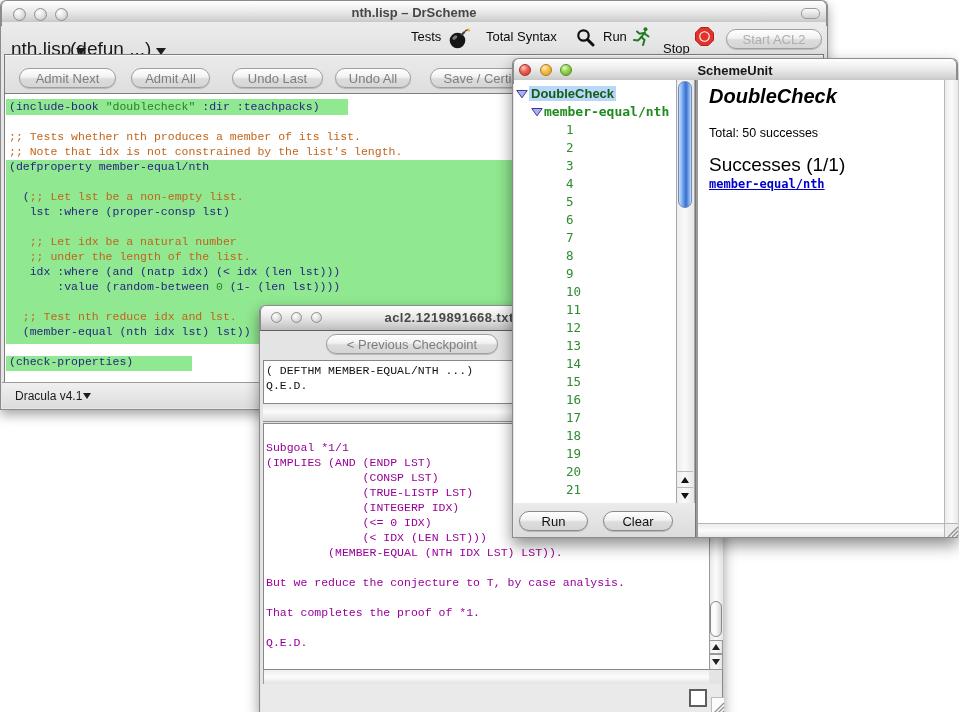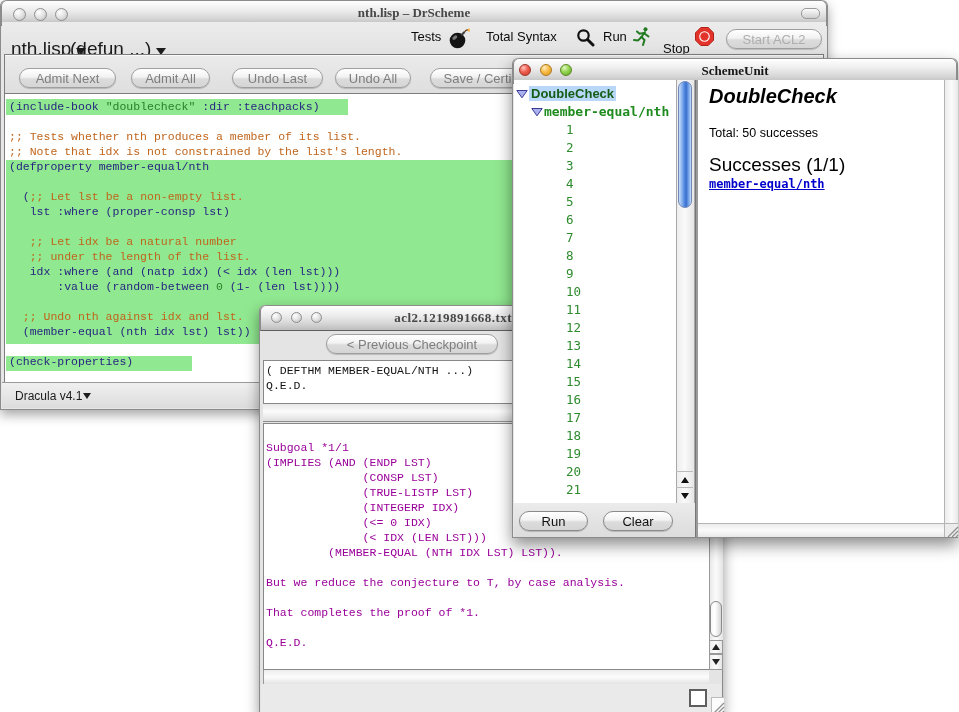--- a/index.html
+++ b/index.html
@@ -5,21 +5,20 @@
   * { margin:0; padding:0; box-sizing:border-box; }
   html,body { width:959px; height:712px; background:#ffffff; overflow:hidden;
               font-family:"Liberation Sans", sans-serif; }
   .abs { position:absolute; }
   .win { position:absolute; }
   .titlebar {
     position:absolute; left:0; top:0; right:0; height:26px;
     background:linear-gradient(#ffffff 0%, #ececec 40%, #d8d8d8 70%, #bdbdbd 100%);
     border:1px solid #8c8c8c; border-bottom:1px solid #5f5f5f;
     border-radius:6px 6px 0 0;
-    font-family:Liberation Serif, serif;
   }
   .titletext { position:absolute; top:4px; left:0; right:0; text-align:center;
     font-size:13px; font-weight:bold; color:#474747; letter-spacing:0; }
   .titletext.active { color:#161616; }
   .light { position:absolute; border-radius:50%; }
   .light.gray   { background:radial-gradient(circle at 35% 30%, #ffffff, #e2e2e2 50%, #bdbdbd 95%); border:1px solid #8f8f8f; }
   .light.red    { background:radial-gradient(circle at 35% 28%, #ffc5bd, #ee6053 45%, #ce3a28 95%); border:1px solid #a03327; }
   .light.yellow { background:radial-gradient(circle at 35% 28%, #ffeec2, #f8bb47 45%, #df9a21 95%); border:1px solid #ae7a20; }
   .light.green  { background:radial-gradient(circle at 35% 28%, #e2f7c3, #93d450 45%, #64a626 95%); border:1px solid #5d8a25; }
   .lozenge { position:absolute; border-radius:5px; border:1px solid #9a9a9a;
@@ -225,21 +224,21 @@
         <div class="codeline" style="top: 5px;"><span class="tk-k">(include-book </span><span class="tk-s">"doublecheck"</span><span class="tk-k"> :dir :teachpacks)</span></div>
         <div class="codeline" style="top: 35px;"><span class="tk-c">;; Tests whether nth produces a member of its list.</span></div>
         <div class="codeline" style="top: 50px;"><span class="tk-c">;; Note that idx is not constrained by the list's length.</span></div>
         <div class="codeline" style="top: 65px;"><span class="tk-k">(defproperty member-equal/nth</span></div>
         <div class="codeline" style="top: 95px;"><span class="tk-k">  (</span><span class="tk-c">;; Let lst be a non-empty list.</span></div>
         <div class="codeline" style="top: 110px;"><span class="tk-k">   lst :where (proper-consp lst)</span></div>
         <div class="codeline" style="top: 140px;"><span class="tk-c">   ;; Let idx be a natural number</span></div>
         <div class="codeline" style="top: 155px;"><span class="tk-c">   ;; under the length of the list.</span></div>
         <div class="codeline" style="top: 170px;"><span class="tk-k">   idx :where (and (natp idx) (&lt; idx (len lst)))</span></div>
         <div class="codeline" style="top: 185px;"><span class="tk-k">       :value (random-between </span><span class="tk-n">0</span><span class="tk-k"> (1- (len lst))))</span></div>
-        <div class="codeline" style="top: 215px;"><span class="tk-c">  ;; Undo nth against idx and lst.</span></div>
+        <div class="codeline" style="top: 215px;"><span class="tk-c">  ;; Test nth reduce idx and lst.</span></div>
         <div class="codeline" style="top: 230px;"><span class="tk-k">  (member-equal (nth idx lst) lst))</span></div>
         <div class="codeline" style="top: 260px;"><span class="tk-k">(check-properties)</span></div>
       </div>
   </div>
 
   <div id="drs-status">
     <span id="dracula-label">Dracula v4.1</span>
     <span id="dracula-tri"></span>
   </div>
 </div>

